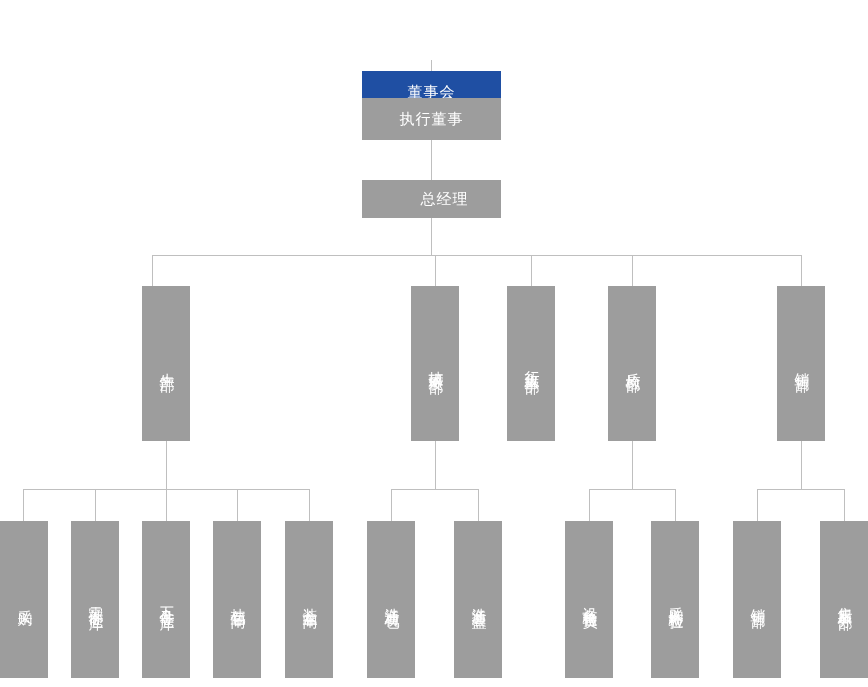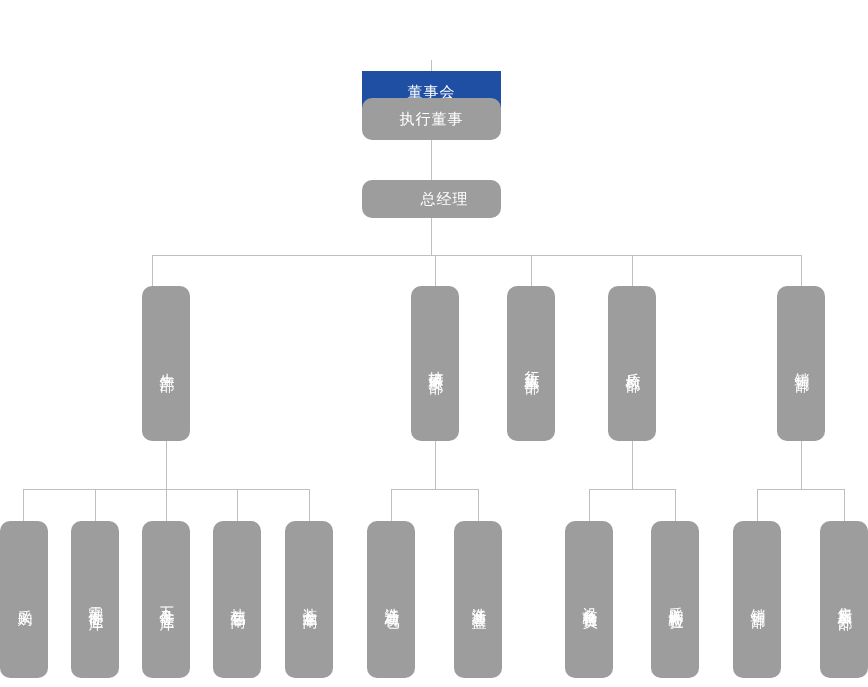--- a/index.html
+++ b/index.html
@@ -34,21 +34,21 @@
     font-size: 15px;
   }
   .node-v .vtext {
     writing-mode: vertical-rl;
     text-orientation: upright;
     letter-spacing: 2px;
     line-height: 1.05;
     white-space: nowrap;
   }
   .fill-blue { background: #1f4fa3; }
-  .fill-gray { background: #9d9d9d; border-radius: 10px; }
+  .fill-gray { background: #9d9d9d; }
 
   .conn {
     position: absolute;
     background: #bfbfbf;
   }
   .conn-v { width: 1px; }
   .conn-h { height: 1px; }
 </style>
 </head>
 <body>

